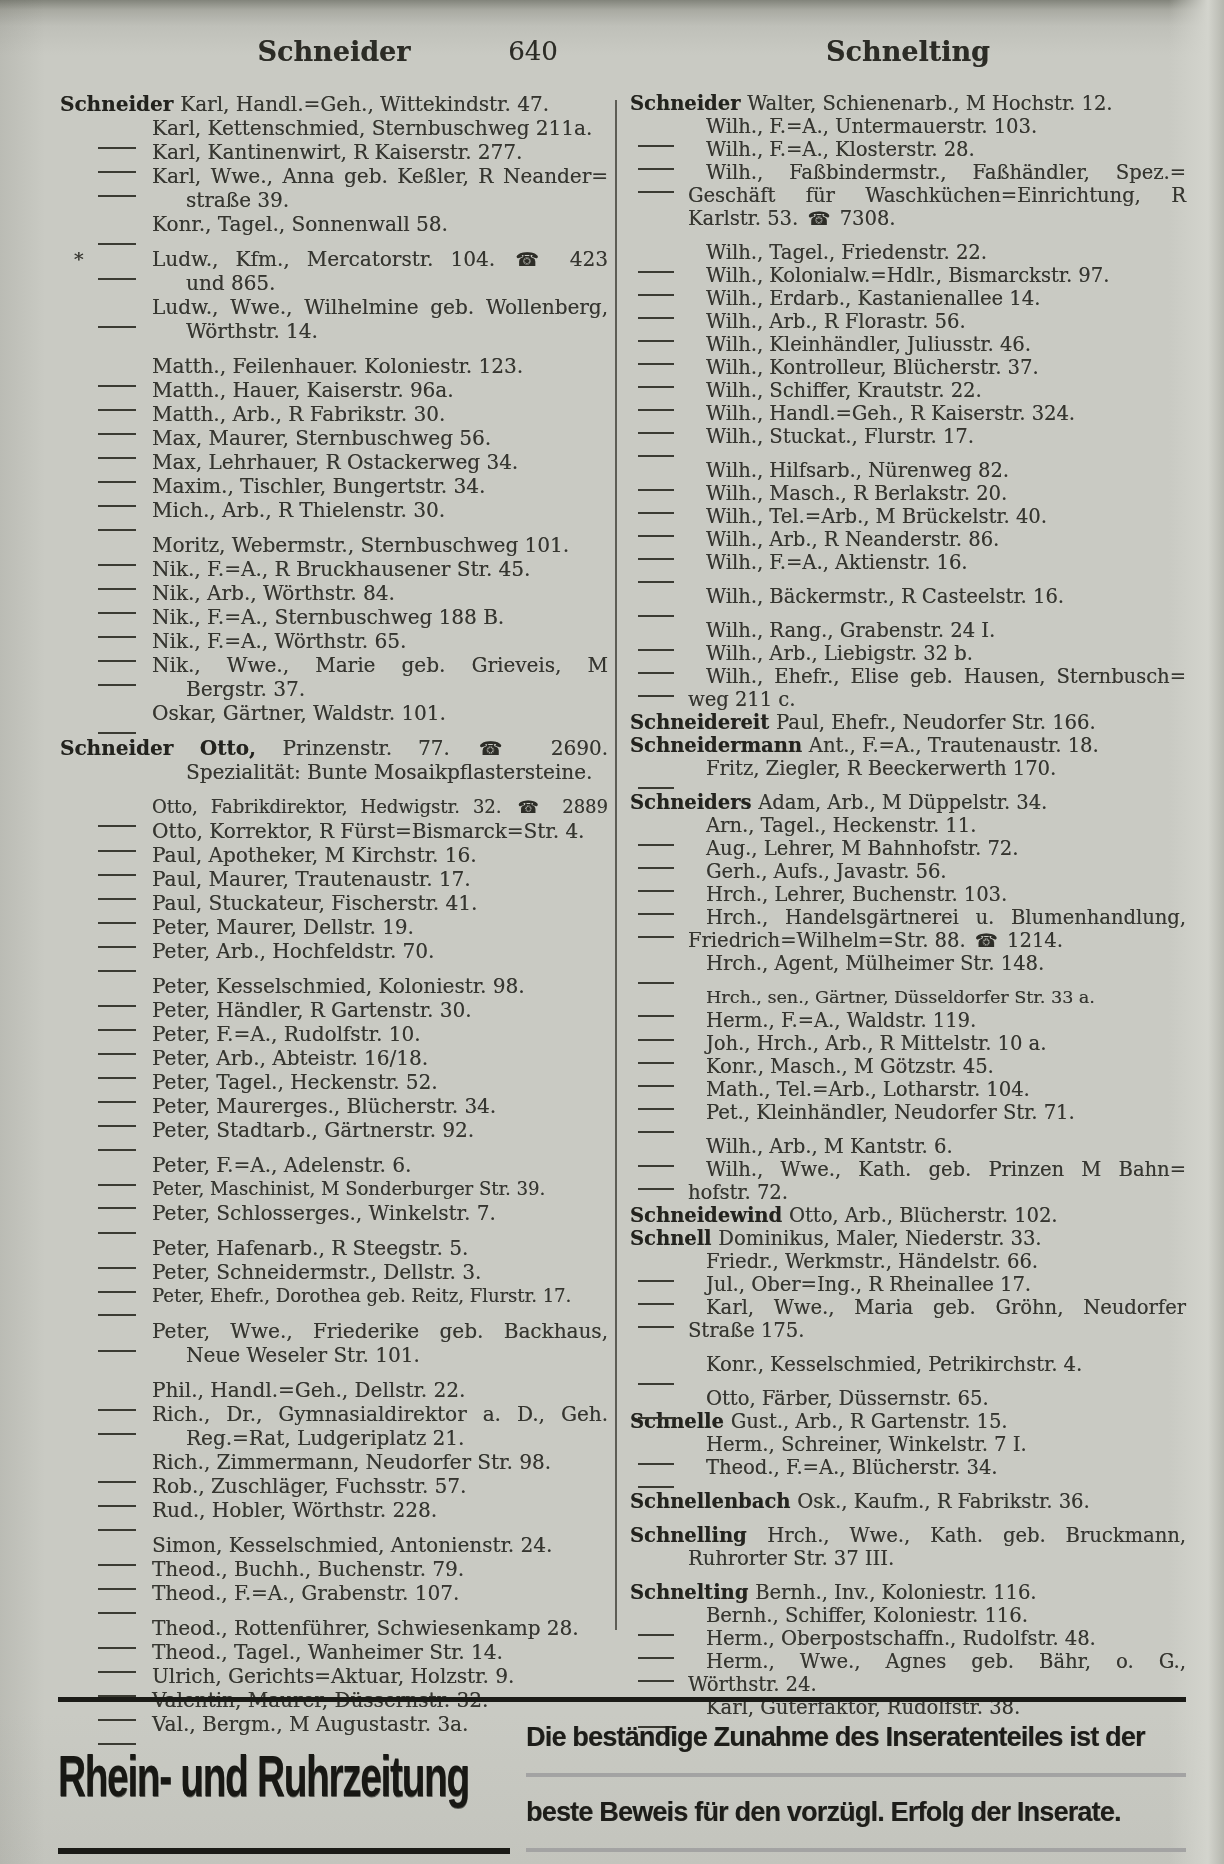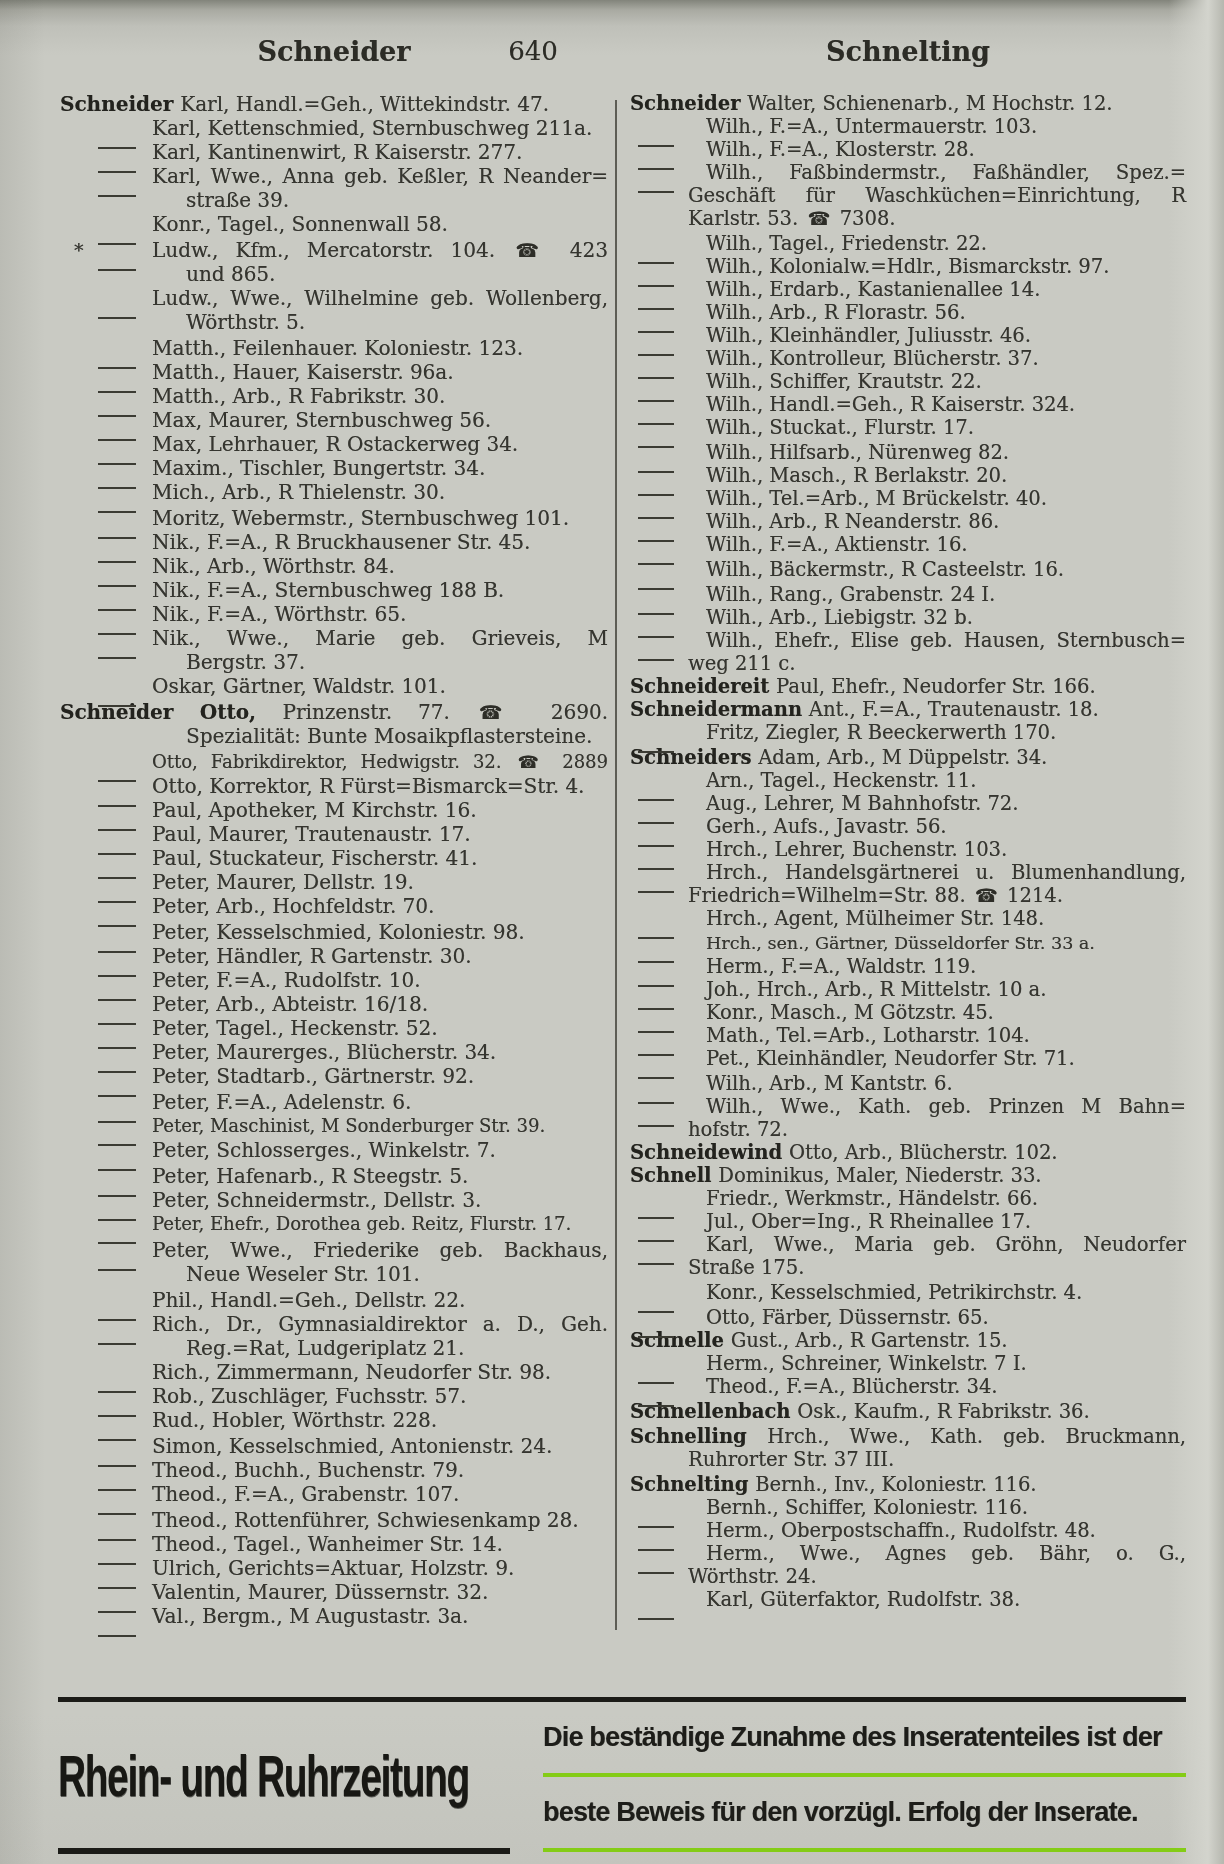--- a/index.html
+++ b/index.html
@@ -17,21 +17,21 @@
   .hdr-name{font-weight:bold;}
   #hdr-left{left:60px;width:548px;text-align:center;}
   #hdr-page{left:0;width:1066px;text-align:center;font-size:26px;}
   #hdr-right{left:630px;width:556px;text-align:center;}
   #divider{position:absolute;left:615px;top:100px;width:2px;height:1530px;
            background:#4a4a42;opacity:.85;}
   .col{position:absolute;top:92px;text-shadow:.2px .3px .5px rgba(50,50,45,.55);}
   #col-left{left:60px;width:548px;font-size:20px;line-height:24px;}
   #col-right{left:630px;width:556px;font-size:19.5px;line-height:23px;}
   .entry{margin:0;}
-  .entry.gap{margin-top:2px;}
+  .entry.gap{margin-top:11px;}
   .line{white-space:nowrap;}
   .line.full{text-align:justify;text-align-last:justify;}
   .line.sm{font-size:.9em;}
   #col-left .cont{padding-left:126px;}
   #col-right .cont{padding-left:58px;}
   .dash{display:inline-block;position:relative;}
   #col-left .dash{width:92px;}
   #col-right .dash{width:76px;}
   .dash::after{content:"";position:absolute;top:12px;height:2.4px;background:#3b3b33;}
   #col-left .dash::after{left:38px;width:38px;}
@@ -41,23 +41,23 @@
   .phone{font-family:"DejaVu Sans",sans-serif;font-size:.95em;padding:0 3px;color:#2d2d27;}
   
   #ad{position:absolute;left:58px;top:1697px;width:1128px;height:152px;
       border-top:5px solid #1b1b17;display:flex;text-align:right;}
   #ad-brand{width:452px;border-bottom:6px solid #1b1b17;display:flex;align-items:center;overflow:hidden;}
   #ad-brand span{font-family:"Liberation Sans",sans-serif;font-weight:bold;
       font-size:58px;letter-spacing:-2px;white-space:nowrap;color:#181814;
       transform:scaleX(.67);transform-origin:left center;
       text-shadow:.5px .5px 0 rgba(20,20,16,.6);}
   #ad-right{flex:1;padding-left:16px;display:flex;flex-direction:column;font-family:"Liberation Sans",sans-serif;}
-  .ad-line{height:71px;display:flex;align-items:center;border-bottom:4px solid #84cc16;
+  .ad-line{height:71px;display:flex;align-items:center;border-bottom:4px solid #a3a3a3;
       font-size:27px;font-weight:bold;letter-spacing:-.8px;color:#1d1d19;white-space:nowrap;
-      text-shadow:.4px .4px 0 rgba(25,25,20,.45);margin-left:17px;}
+      text-shadow:.4px .4px 0 rgba(25,25,20,.45);}
 </style>
 </head>
 <body>
 
 <div class="hdr hdr-name" id="hdr-left">Schneider</div>
 <div class="hdr" id="hdr-page">640</div>
 <div class="hdr hdr-name" id="hdr-right">Schnelting</div>
 
 <div id="divider"></div>
 
@@ -77,21 +77,21 @@
     </div>
     <div class="entry">
       <div class="line"><span class="dash"></span>Konr., Tagel., Sonnenwall 58.</div>
     </div>
     <div class="entry gap">
       <div class="line full"><span class="star">*</span><span class="dash"></span>Ludw., Kfm., Mercatorstr. 104. <span class="phone">☎</span> 423</div>
       <div class="line cont">und 865.</div>
     </div>
     <div class="entry">
       <div class="line full"><span class="dash"></span>Ludw., Wwe., Wilhelmine geb. Wollenberg,</div>
-      <div class="line cont">Wörthstr. 5.</div>
+      <div class="line cont">Wörthstr. 14.</div>
     </div>
     <div class="entry gap">
       <div class="line"><span class="dash"></span>Matth., Feilenhauer. Koloniestr. 123.</div>
     </div>
     <div class="entry">
       <div class="line"><span class="dash"></span>Matth., Hauer, Kaiserstr. 96a.</div>
     </div>
     <div class="entry">
       <div class="line"><span class="dash"></span>Matth., Arb., R Fabrikstr. 30.</div>
     </div>

